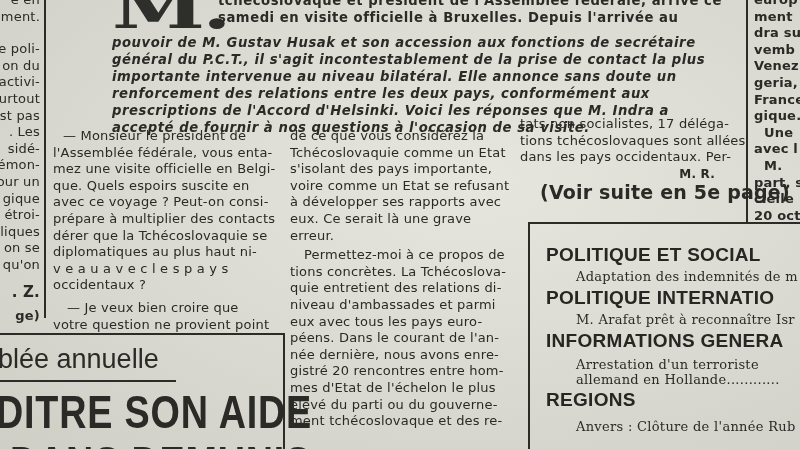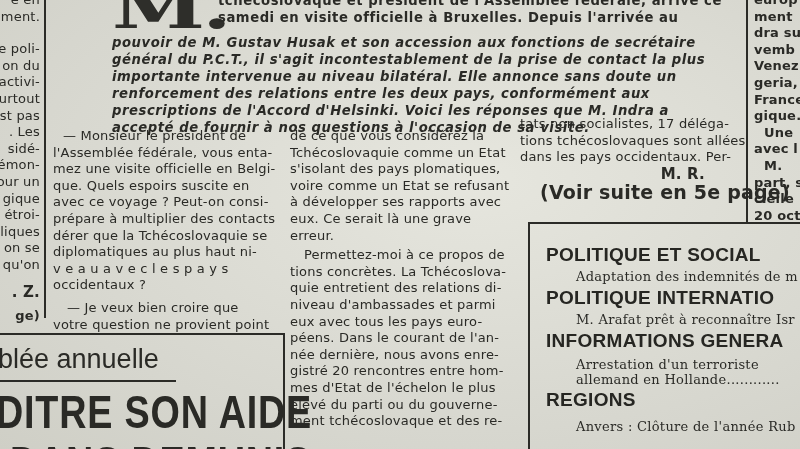--- a/index.html
+++ b/index.html
@@ -97,21 +97,21 @@
   <div style="height:6px"></div>
   <div>
     <div style="padding-left:14px">— Je veux bien croire que</div>
     <div>votre question ne provient point</div>
   </div>
 </div>
 
 <div class="abs col-text" style="left:290px;top:128px;width:230px;">
   <div>de ce que vous considérez la</div>
   <div>Tchécoslovaquie comme un Etat</div>
-  <div>s'isolant des pays plomatiques,</div>
+  <div>s'isolant des pays importante,</div>
   <div>voire comme un Etat se refusant</div>
   <div>à développer ses rapports avec</div>
   <div>eux. Ce serait là une grave</div>
   <div>erreur.</div>
   <div style="height:3px"></div>
   <div style="padding-left:14px">Permettez-moi à ce propos de</div>
   <div>tions concrètes. La Tchécoslova-</div>
   <div>quie entretient des relations di-</div>
   <div>niveau d'ambassades et parmi</div>
   <div>eux avec tous les pays euro-</div>
@@ -121,21 +121,21 @@
   <div>mes d'Etat de l'échelon le plus</div>
   <div>élevé du parti ou du gouverne-</div>
   <div>ment tchécoslovaque et des re-</div>
 
 </div>
 
 <div class="abs col-text" style="left:520px;top:116px;width:225px;">
   <div>tats non socialistes, 17 déléga-</div>
   <div>tions tchécoslovaques sont allées</div>
   <div>dans les pays occidentaux. Per-</div>
-  <div class="bold" style="text-align:right;padding-right:40px;font-size:15px">M. R.</div>
+  <div class="bold" style="text-align:right;padding-right:30px;font-size:12px">M. R.</div>
   <div class="bold" style="padding-left:20px;font-size:19px;margin-top:2px">(Voir suite en 5e page)</div>
 </div>
 
 <div class="abs col-text" style="left:754px;top:-8px;width:60px;font-weight:bold;">
   <div>europ</div>
   <div>ment</div>
   <div>dra su</div>
   <div>vemb</div>
   <div>Venez</div>
   <div>geria,</div>

